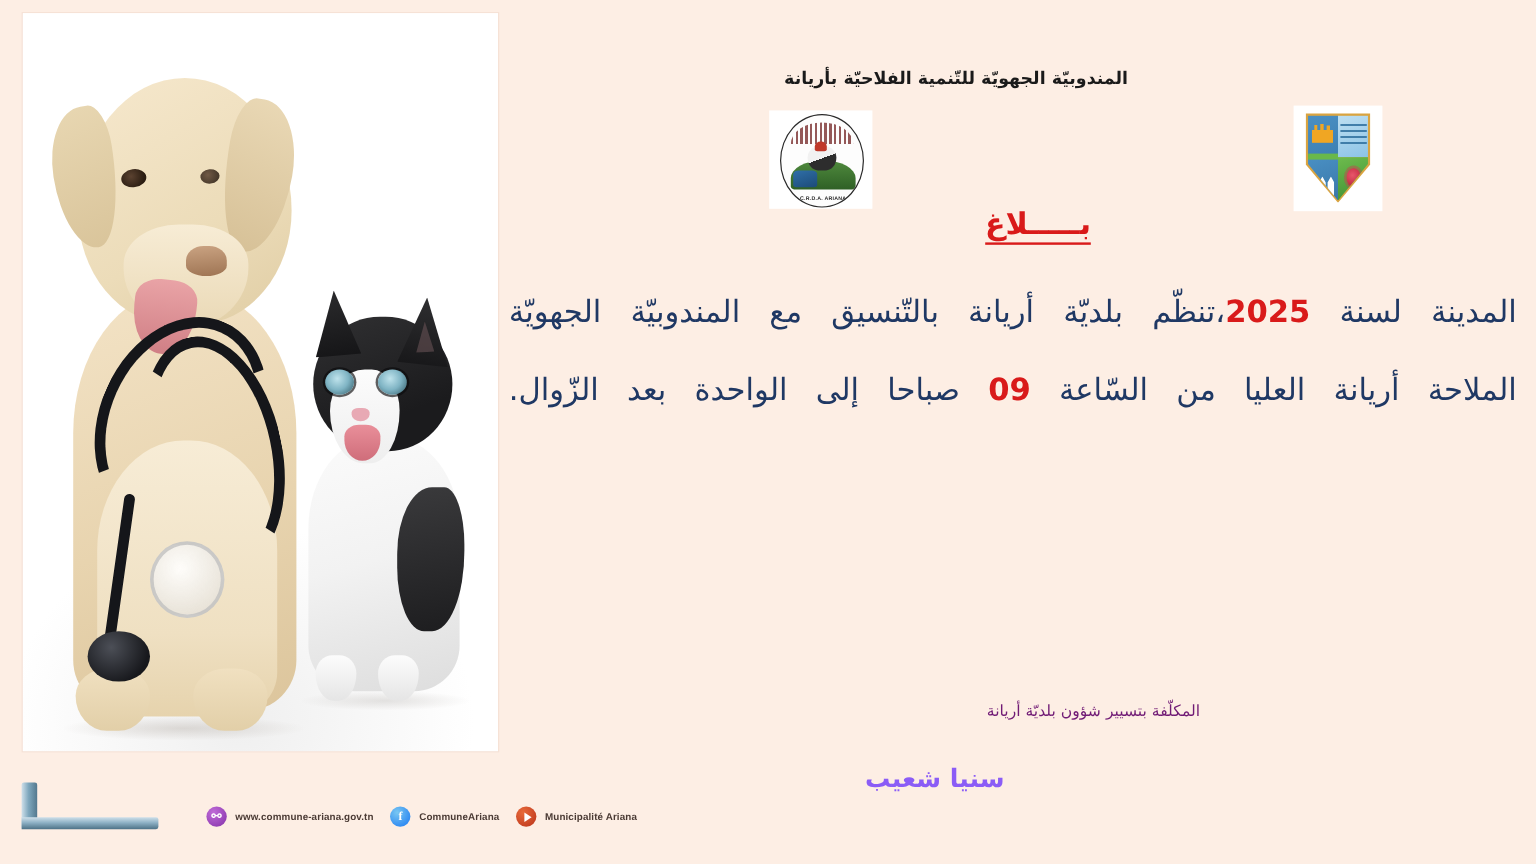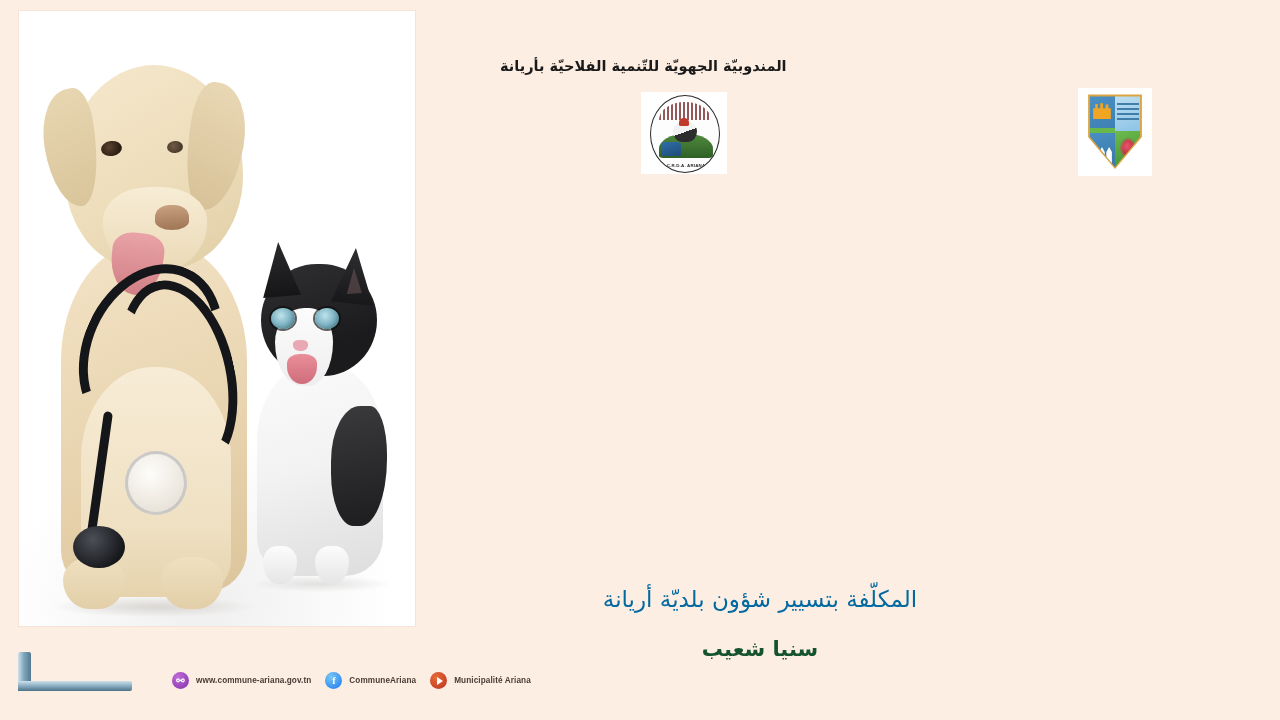--- a/index.html
+++ b/index.html
@@ -198,21 +198,21 @@
   .cat-paw.l { left: 36px; }
   .cat-paw.r { left: 88px; }
   .cat-shadow {
     position: absolute; left: 24px; top: 330px; width: 140px; height: 16px;
     background: radial-gradient(ellipse at center, rgba(160,155,150,.26), rgba(255,255,255,0) 72%);
   }
 
   
   .org-header {
     position: absolute;
-    text-align: left;
+    text-align: right;
     color: #1a1a1a;
     font-weight: bold;
     font-size: 14.5px;
     direction: rtl;
     letter-spacing: .3px;
     white-space: nowrap;
   }
   .org-header.crda { left: 500px; top: 58px; width: 440px; }
   .org-header.muni { left: 1000px; top: 58px; width: 240px; }
 
@@ -337,27 +337,27 @@
   }
   .body-block .ln { display: block; white-space: nowrap; }
   .hl { color: #d91a1a; font-weight: bold; }
   .body-block .ln.last {
     text-align: justify;
     text-align-last: justify;
   }
 
   .sig-role {
     position: absolute; left: 520px; top: 586px; width: 480px;
+    direction: rtl; 
+    color: #701a75; font-size: 13px;
+  }
+  .sig-name {
+    position: absolute; left: 539px; top: 637px; width: 480px;
     direction: rtl; text-align: center;
-    color: #0369a1; font-size: 23px;
-  }
-  .sig-name {
-    position: absolute; left: 520px; top: 637px; width: 480px;
-    direction: rtl; text-align: center;
-    color: #14532d; font-size: 21px; font-weight: bold;
+    color: #8b5cf6; font-size: 21px; font-weight: bold;
   }
 
   
   .corner-deco {
     position: absolute; left: 18px; top: 652px; width: 114px; height: 42px;
   }
   .corner-v {
     position: absolute; left: 0; top: 0; width: 13px; height: 38px;
     background: linear-gradient(90deg,#cfe0ea 0%, #7ea7bd 45%, #53788e 100%);
     border-radius: 2px 2px 0 0;
@@ -476,22 +476,31 @@
       <div class="q q-bl">
         <div class="arches"></div>
       </div>
       <div class="q q-br">
         <div class="rose"></div>
       </div>
       <div class="green-band"></div>
     </div>
   </div>
 
+  <div class="announce-title">
+    <u>بـــــلاغ</u>
+  </div>
 
   <div class="body-block">
+    <span class="ln">
+      <span>المدينة لسنة </span><span class="hl">2025</span><span>،تنظّم بلديّة أريانة بالتّنسيق مع المندوبيّة الجهويّة</span>
+    </span>
+    <span class="ln last">
+      <span>الملاحة أريانة العليا من السّاعة </span><span class="hl">09</span><span> صباحا إلى الواحدة بعد الزّوال.</span>
+    </span>
   </div>
 
   <div class="sig-role">المكلّفة بتسيير شؤون بلديّة أريانة</div>
   <div class="sig-name">سنيا شعيب</div>
 
   <div class="corner-deco">
     <div class="corner-v"></div>
     <div class="corner-h"></div>
   </div>
 

